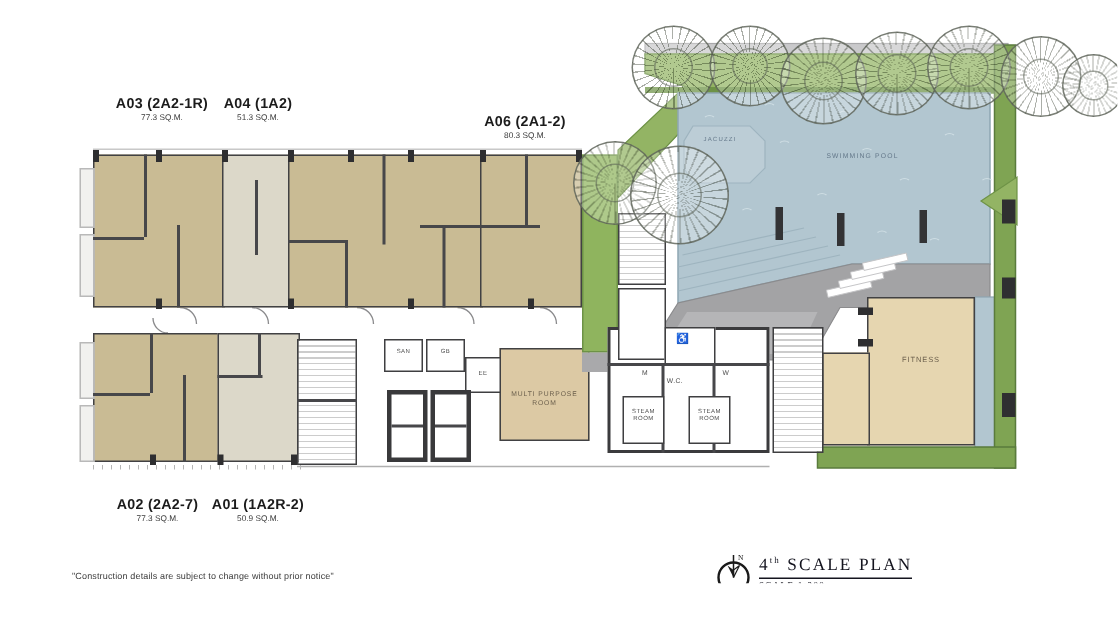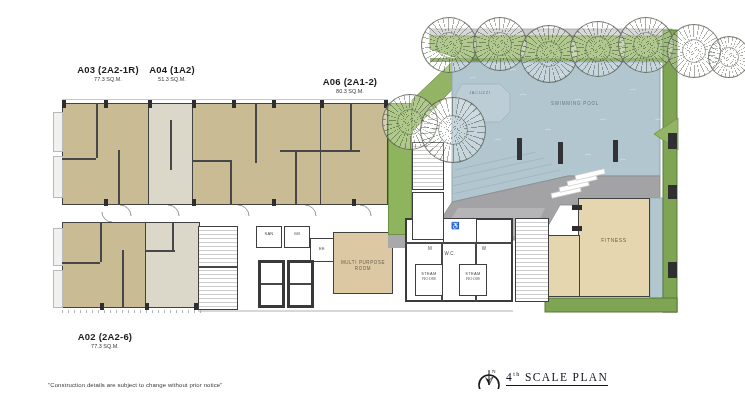--- a/index.html
+++ b/index.html
@@ -254,22 +254,26 @@
   </div>
   <div class="abs unit-label" style="left:122px;top:64px;width:100px;">
     <div class="code">A04 (1A2)</div>
     <div class="area">51.3 SQ.M.</div>
   </div>
   <div class="abs unit-label" style="left:300px;top:64px;width:100px;margin-top:12px;">
     <div class="code">A06 (2A1-2)</div>
     <div class="area">80.3 SQ.M.</div>
   </div>
   <div class="abs unit-label" style="left:55px;top:331px;width:100px;">
-    <div class="code">A02 (2A2-6)</div>
+    <div class="code">A02 (2A2-7)</div>
     <div class="area">77.3 SQ.M.</div>
+  </div>
+  <div class="abs unit-label" style="left:122px;top:331px;width:100px;">
+    <div class="code">A01 (1A2R-2)</div>
+    <div class="area">50.9 SQ.M.</div>
   </div>
 
   <div class="abs footer" style="left:48px;top:382px;width:280px;">"Construction details are subject to change without prior notice"</div>
 
   <svg class="abs" style="left:477px;top:367px;z-index:6;" width="26" height="32" viewBox="0 0 26 32">
     <text x="15" y="6" font-size="5" fill="#1a1a1a" font-family="Liberation Serif, serif">N</text>
     <circle cx="12" cy="18" r="10" fill="none" stroke="#1a1a1a" stroke-width="1.6"></circle>
     <line x1="12" y1="3" x2="12" y2="18" stroke="#1a1a1a" stroke-width="1"></line>
     <path d="M12,18 L8,10 L12,13 Z" fill="#1a1a1a"></path>
     <path d="M12,18 L16,10 L12,13 Z" fill="none" stroke="#1a1a1a" stroke-width="0.8"></path>

